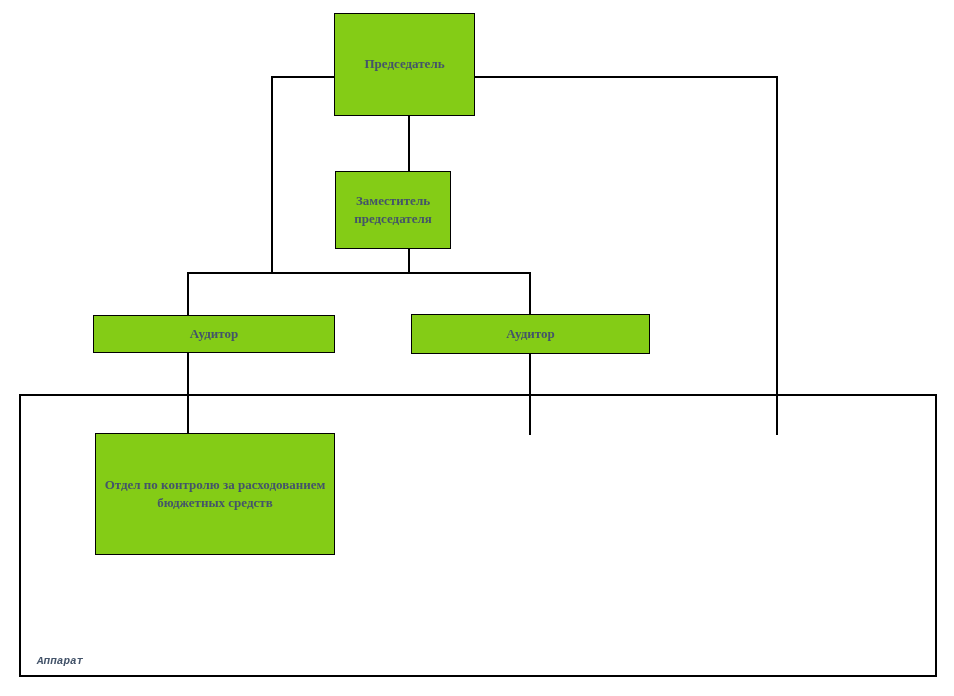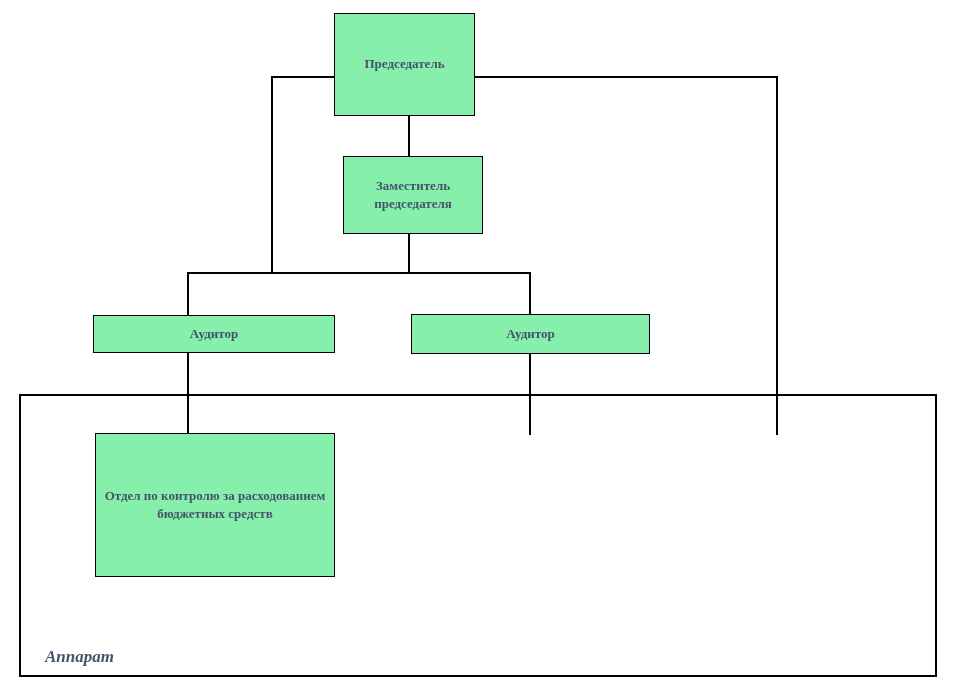--- a/index.html
+++ b/index.html
@@ -17,36 +17,37 @@
   }
   .group-box {
     position: absolute;
     box-sizing: border-box;
     border: 2px solid var(--line-color, #000000);
     background: #ffffff;
     z-index: 1;
   }
   .group-label {
     position: absolute;
-    left: 24px;
+    left: 16px;
     bottom: 8px;
-    font-size: 17px;
+    font-size: 11px;
     font-weight: bold;
     font-style: italic;
     color: var(--text-color, #44546A);
+    font-family: Liberation Mono, monospace;
   }
   .line {
     position: absolute;
     background: var(--line-color, #000000);
     z-index: 2;
   }
   .node {
     position: absolute;
     box-sizing: border-box;
-    background: #86efac;
+    background: #84cc16;
     border: 1.5px solid var(--line-color, #000000);
     display: flex;
     align-items: center;
     justify-content: center;
     text-align: center;
     font-size: 13px;
     font-weight: bold;
     line-height: 1.4;
     color: var(--text-color, #44546A);
     padding: 2px 5px;
@@ -70,31 +71,31 @@
   <div class="line" style="left:188px; top:272px; width:343px; height:2px;"></div>
   <div class="line" style="left:187px; top:272px; width:2px; height:44px;"></div>
   <div class="line" style="left:529px; top:272px; width:2px; height:43px;"></div>
   <div class="line" style="left:187px; top:353px; width:2px; height:81px;"></div>
   <div class="line" style="left:529px; top:354px; width:2px; height:81px;"></div>
 
   <div class="node" style="left:334px; top:13px; width:141px; height:103px;">
     <span>Председатель</span>
   </div>
 
-  <div class="node" style="left:335px; top:156px; width:140px; height:78px;margin-left:8px;">
+  <div class="node" style="left:335px; top:171px; width:116px; height:78px;">
     <span>Заместитель<br>председателя</span>
   </div>
 
   <div class="node" style="left:93px; top:315px; width:242px; height:38px;">
     <span>Аудитор</span>
   </div>
 
   <div class="node" style="left:411px; top:314px; width:239px; height:40px;">
     <span>Аудитор</span>
   </div>
 
-  <div class="node" style="left:95px; top:433px; width:240px; height:144px;align-items:center;">
+  <div class="node" style="left:95px; top:433px; width:240px; height:122px;align-items:center;">
     <span>Отдел по контролю за расходованием<br>бюджетных средств</span>
   </div>
 
 
 
 </div>
 
 </body></html>

